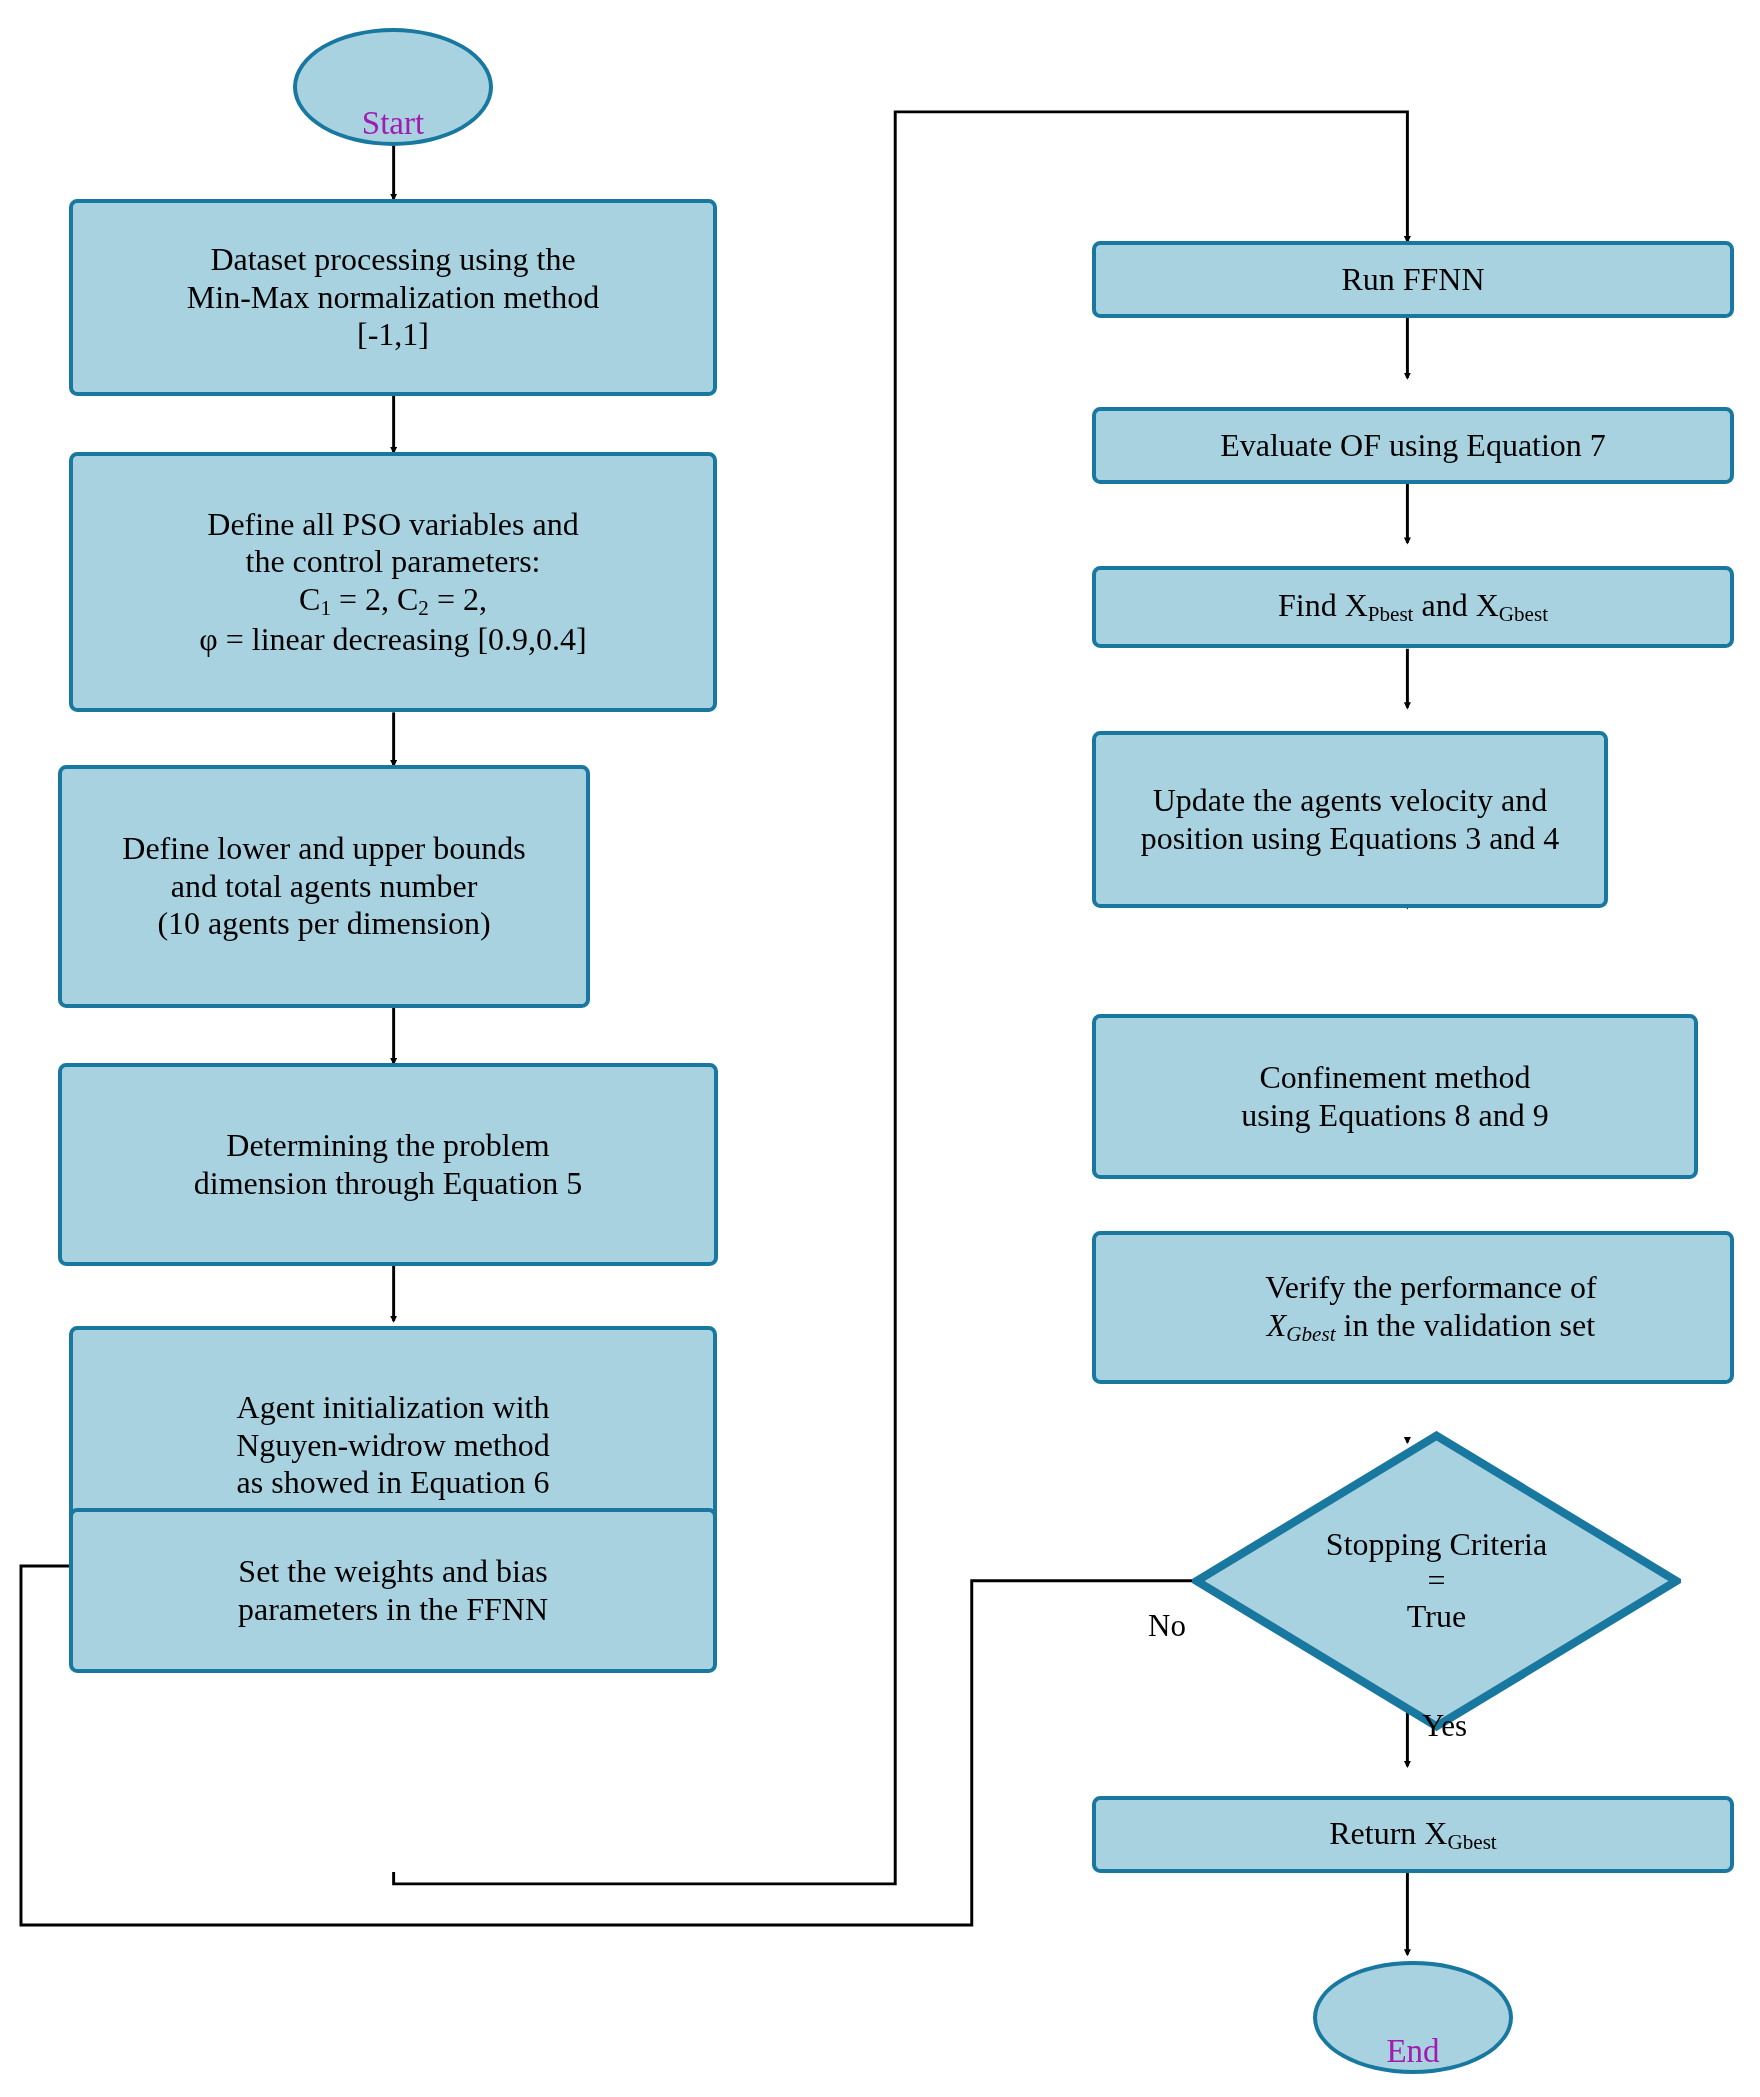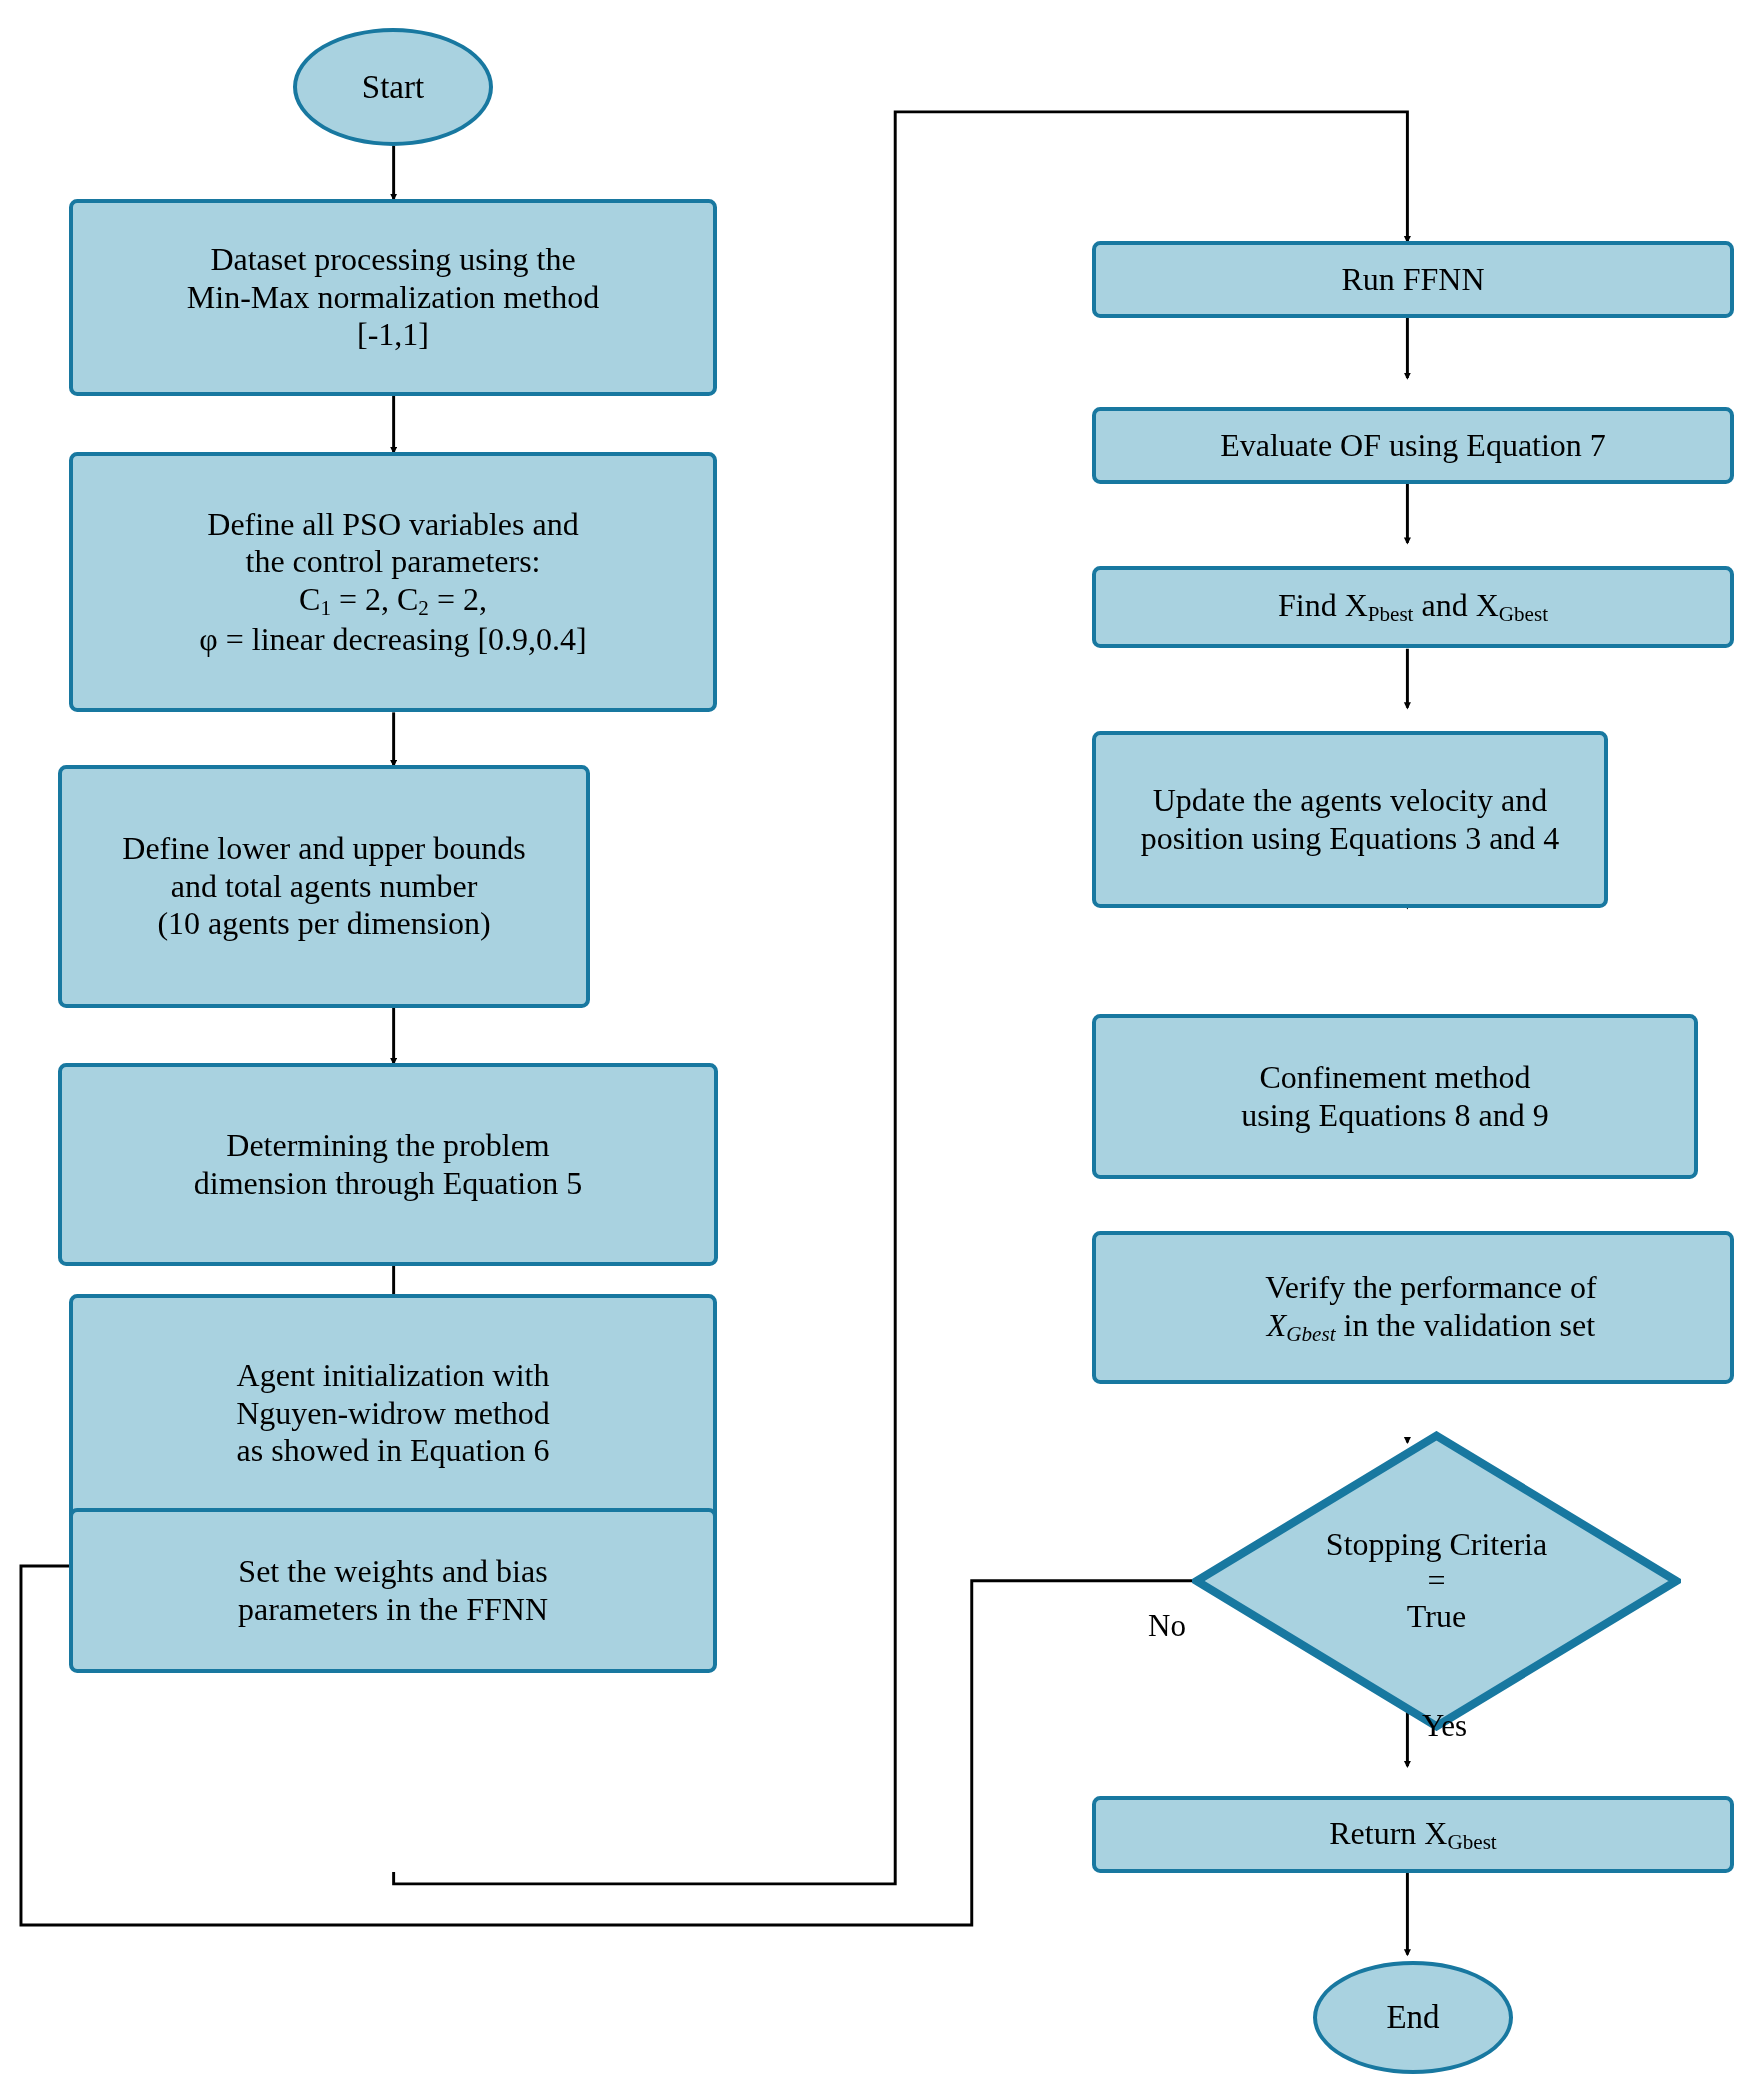--- a/index.html
+++ b/index.html
@@ -45,25 +45,25 @@
   .node .inner {
     width: 100%;
   }
   .terminal {
     position: absolute;
     box-sizing: border-box;
     background: #a9d2e0;
     border: 4.1px solid #1878a0;
     border-radius: 50%;
     display: flex;
-    align-items: center;
+    align-items: flex-end;
     justify-content: center;
     text-align: center;
     font-size: 33px;
-    color: #000000;
+    color: #a21caf;
   }
   .diamond-wrap {
     position: absolute;
     box-sizing: border-box;
   }
   .diamond-shape {
     position: absolute;
     left: 0; top: 0;
     width: 100%;
     height: 100%;
@@ -163,21 +163,21 @@
     </div>
   </div>
 
   <div class="node" style="left:58px; top:1063px; width:660px; height:203px;">
     <div class="inner">
       <div>Determining the problem</div>
       <div>dimension through Equation 5</div>
     </div>
   </div>
 
-  <div class="node" style="left:69px; top:1294px; width:648px; height:239px;">
+  <div class="node" style="left:69px; top:1326px; width:648px; height:239px;">
     <div class="inner">
       <div>Agent initialization with</div>
       <div>Nguyen-widrow method</div>
       <div>as showed in Equation 6</div>
     </div>
   </div>
 
   <div class="node" style="left:69px; top:1508px; width:648px; height:165px;">
     <div class="inner">
       <div>Set the weights and bias</div>

